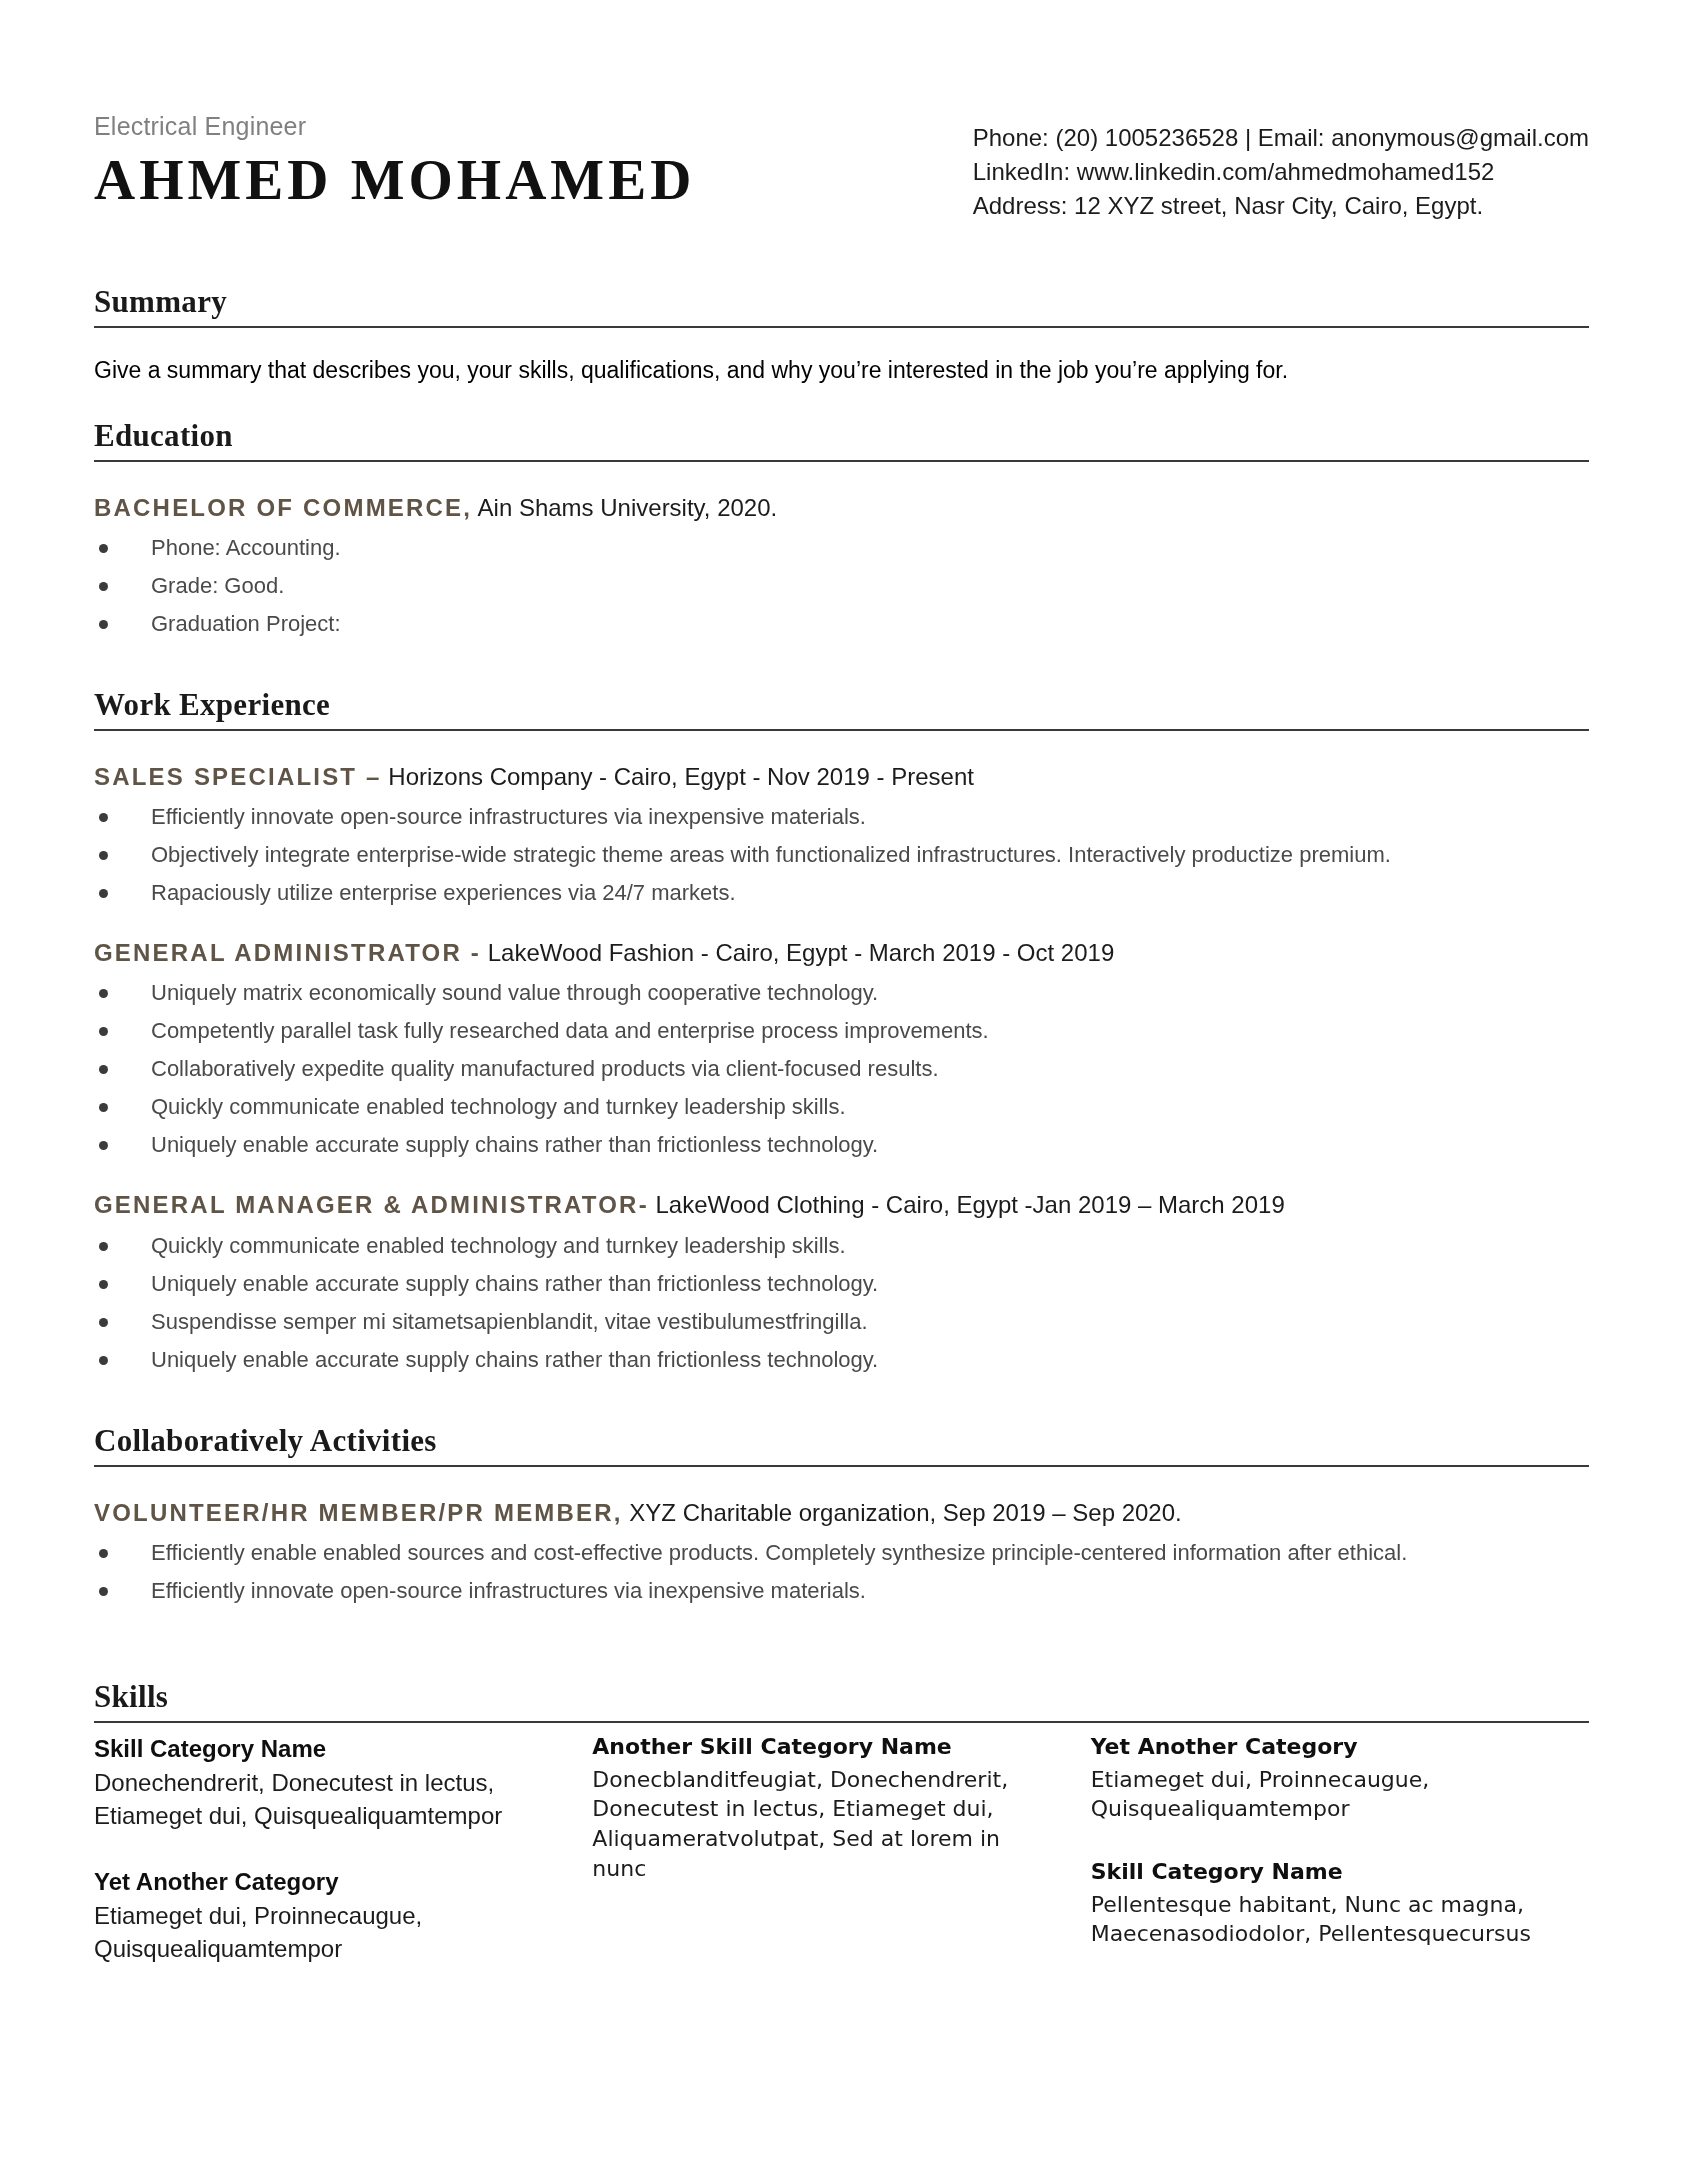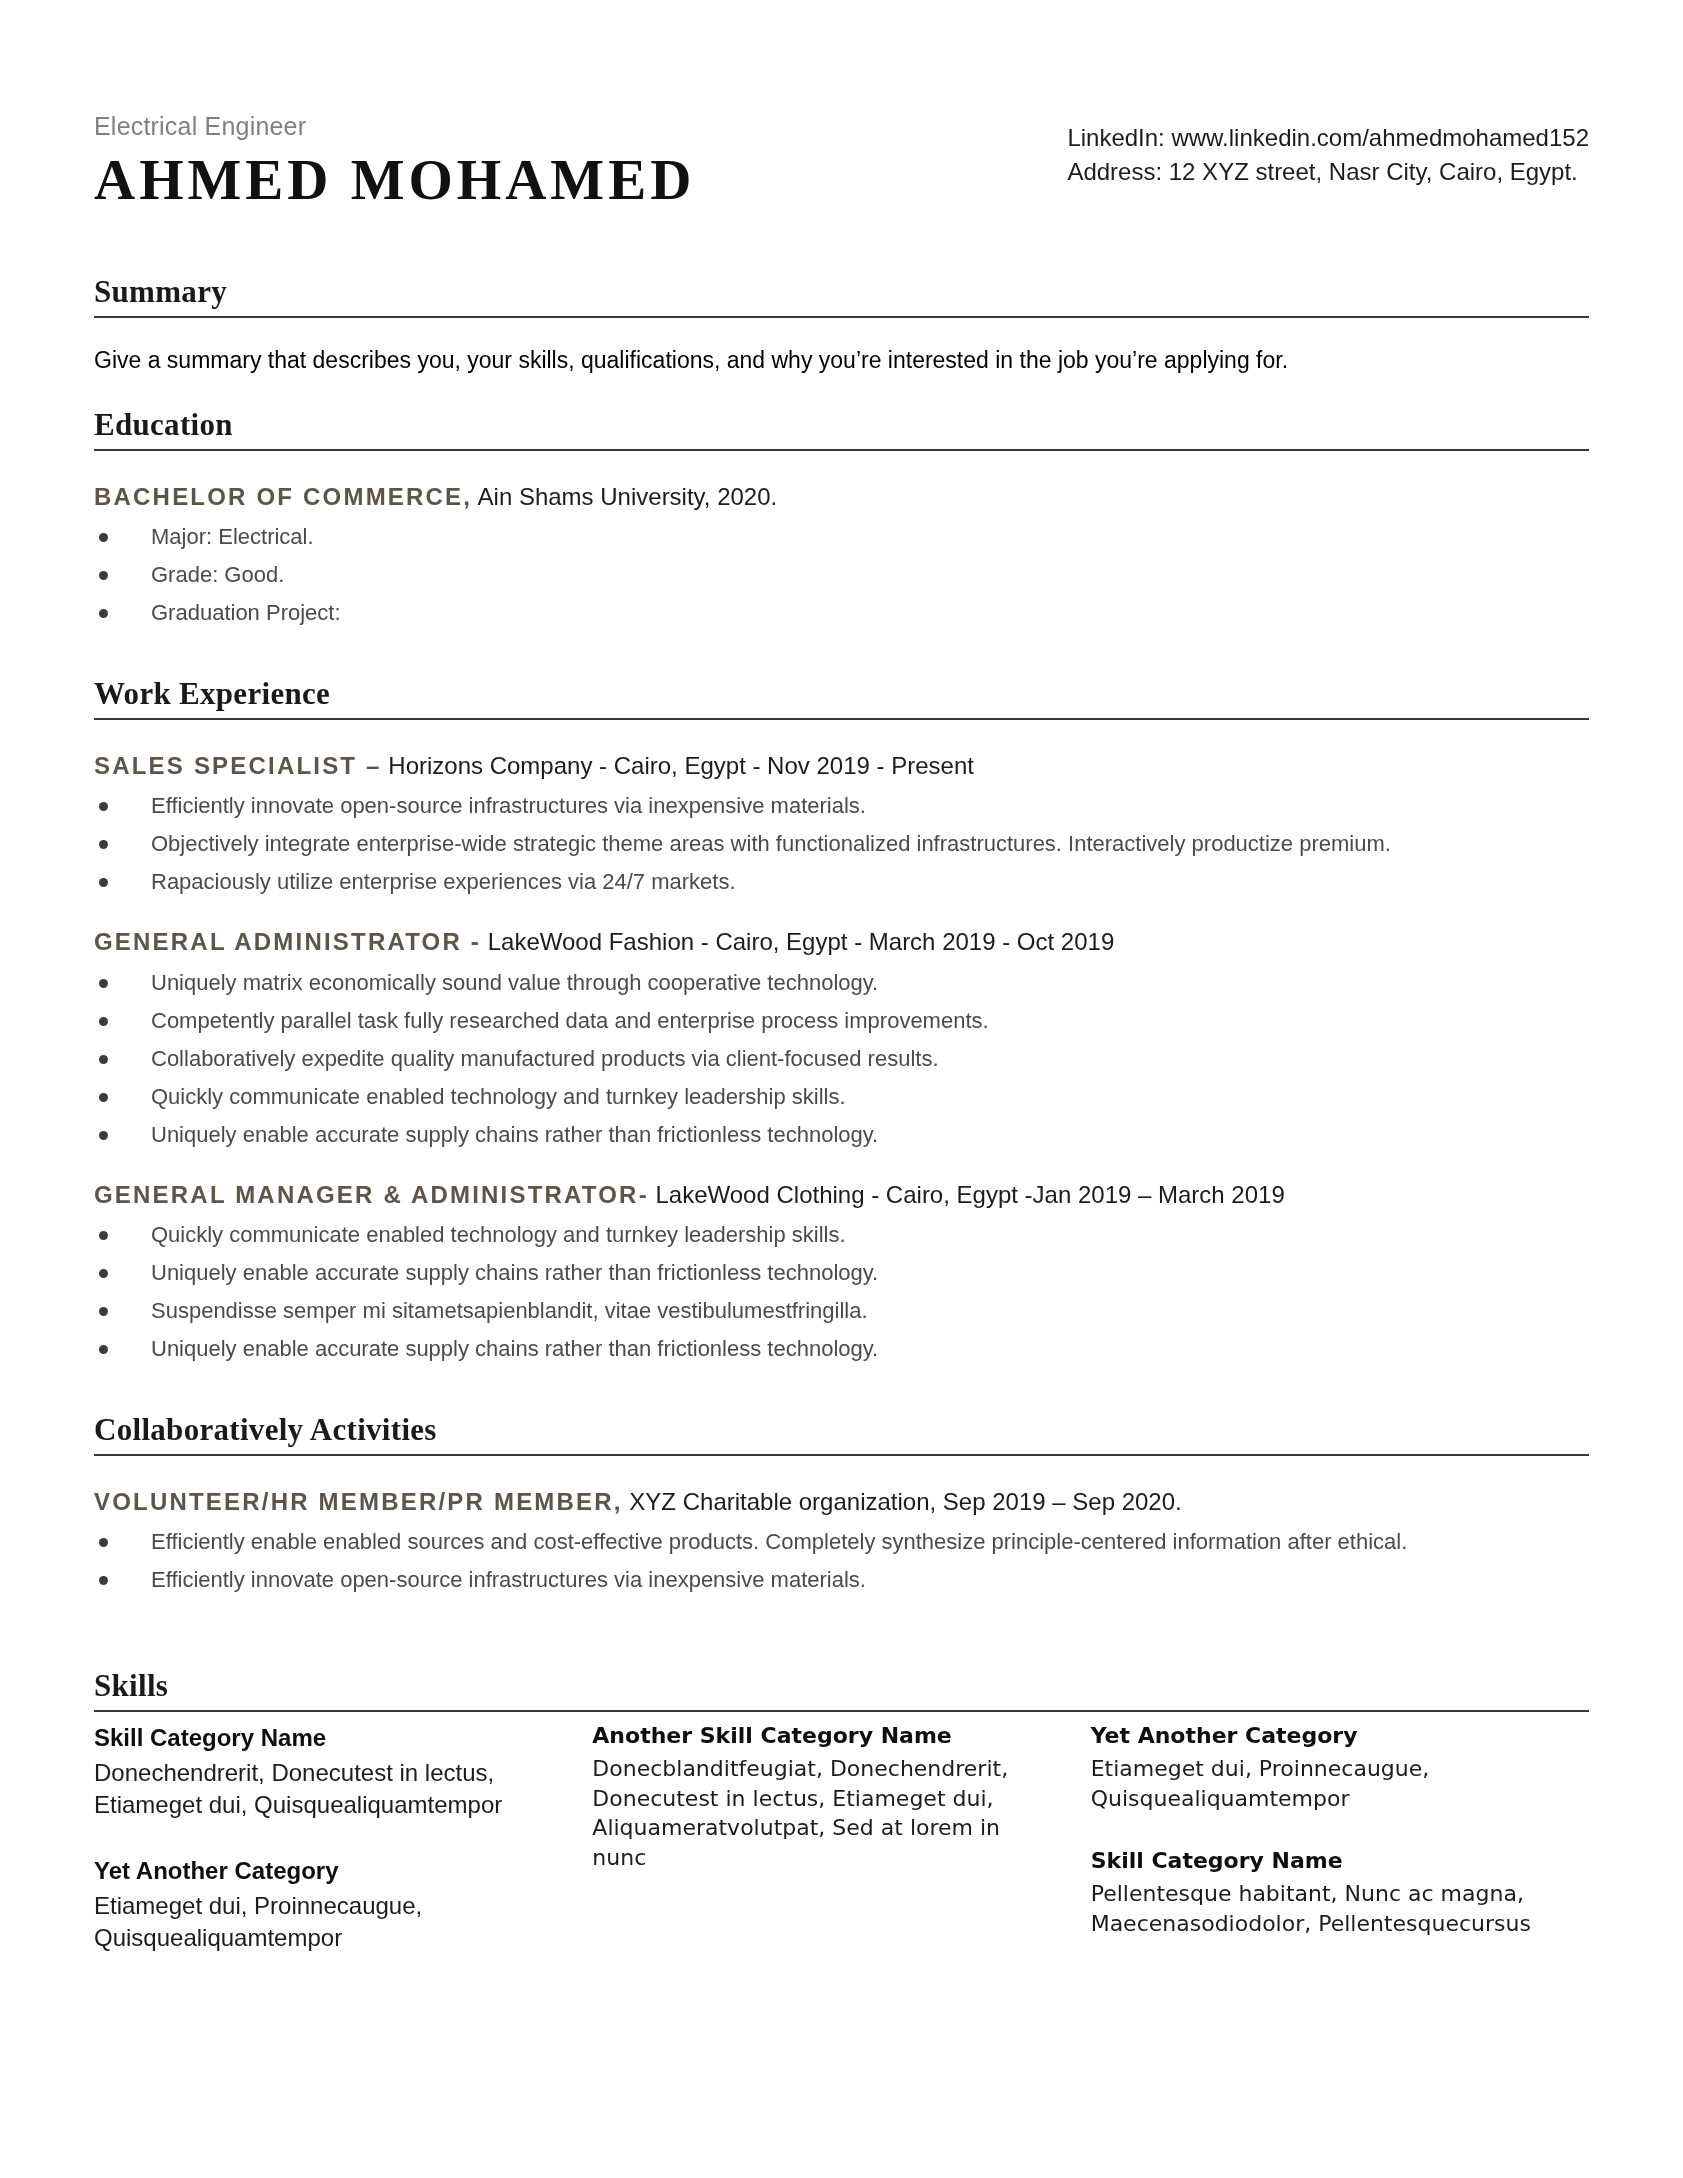--- a/index.html
+++ b/index.html
@@ -173,20 +173,21 @@
 <body>
 
 <div class="page">
 
   <div class="header">
     <div class="header-left">
       <div class="job-tagline">Electrical Engineer</div>
       <h1 class="full-name">AHMED MOHAMED</h1>
     </div>
     <div class="header-right">
+      <div>Phone: (20) 1005236528 | Email: anonymous@gmail.com</div>
       <div>LinkedIn: www.linkedin.com/ahmedmohamed152</div>
       <div>Address: 12 XYZ street, Nasr City, Cairo, Egypt.</div>
     </div>
   </div>
 
   <div class="gap-lg"></div>
 
   <div class="section">
     <div class="section-title">Summary</div>
     <div class="section-rule"></div>
@@ -194,21 +195,21 @@
   </div>
 
   <div class="section">
     <div class="section-title">Education</div>
     <div class="section-rule"></div>
     <div class="entry">
       <div class="entry-heading">
         <span class="entry-role">BACHELOR OF COMMERCE,</span><span class="entry-meta"> Ain Shams University, 2020.</span>
       </div>
       <ul class="bullets">
-        <li>Major: Electrical.</li>
+        <li>Phone: Accounting.</li>
         <li>Grade: Good.</li>
         <li>Graduation Project:</li>
       </ul>
     </div>
   </div>
 
   <div class="gap-md"></div>
 
   <div class="section">
     <div class="section-title">Work Experience</div>

